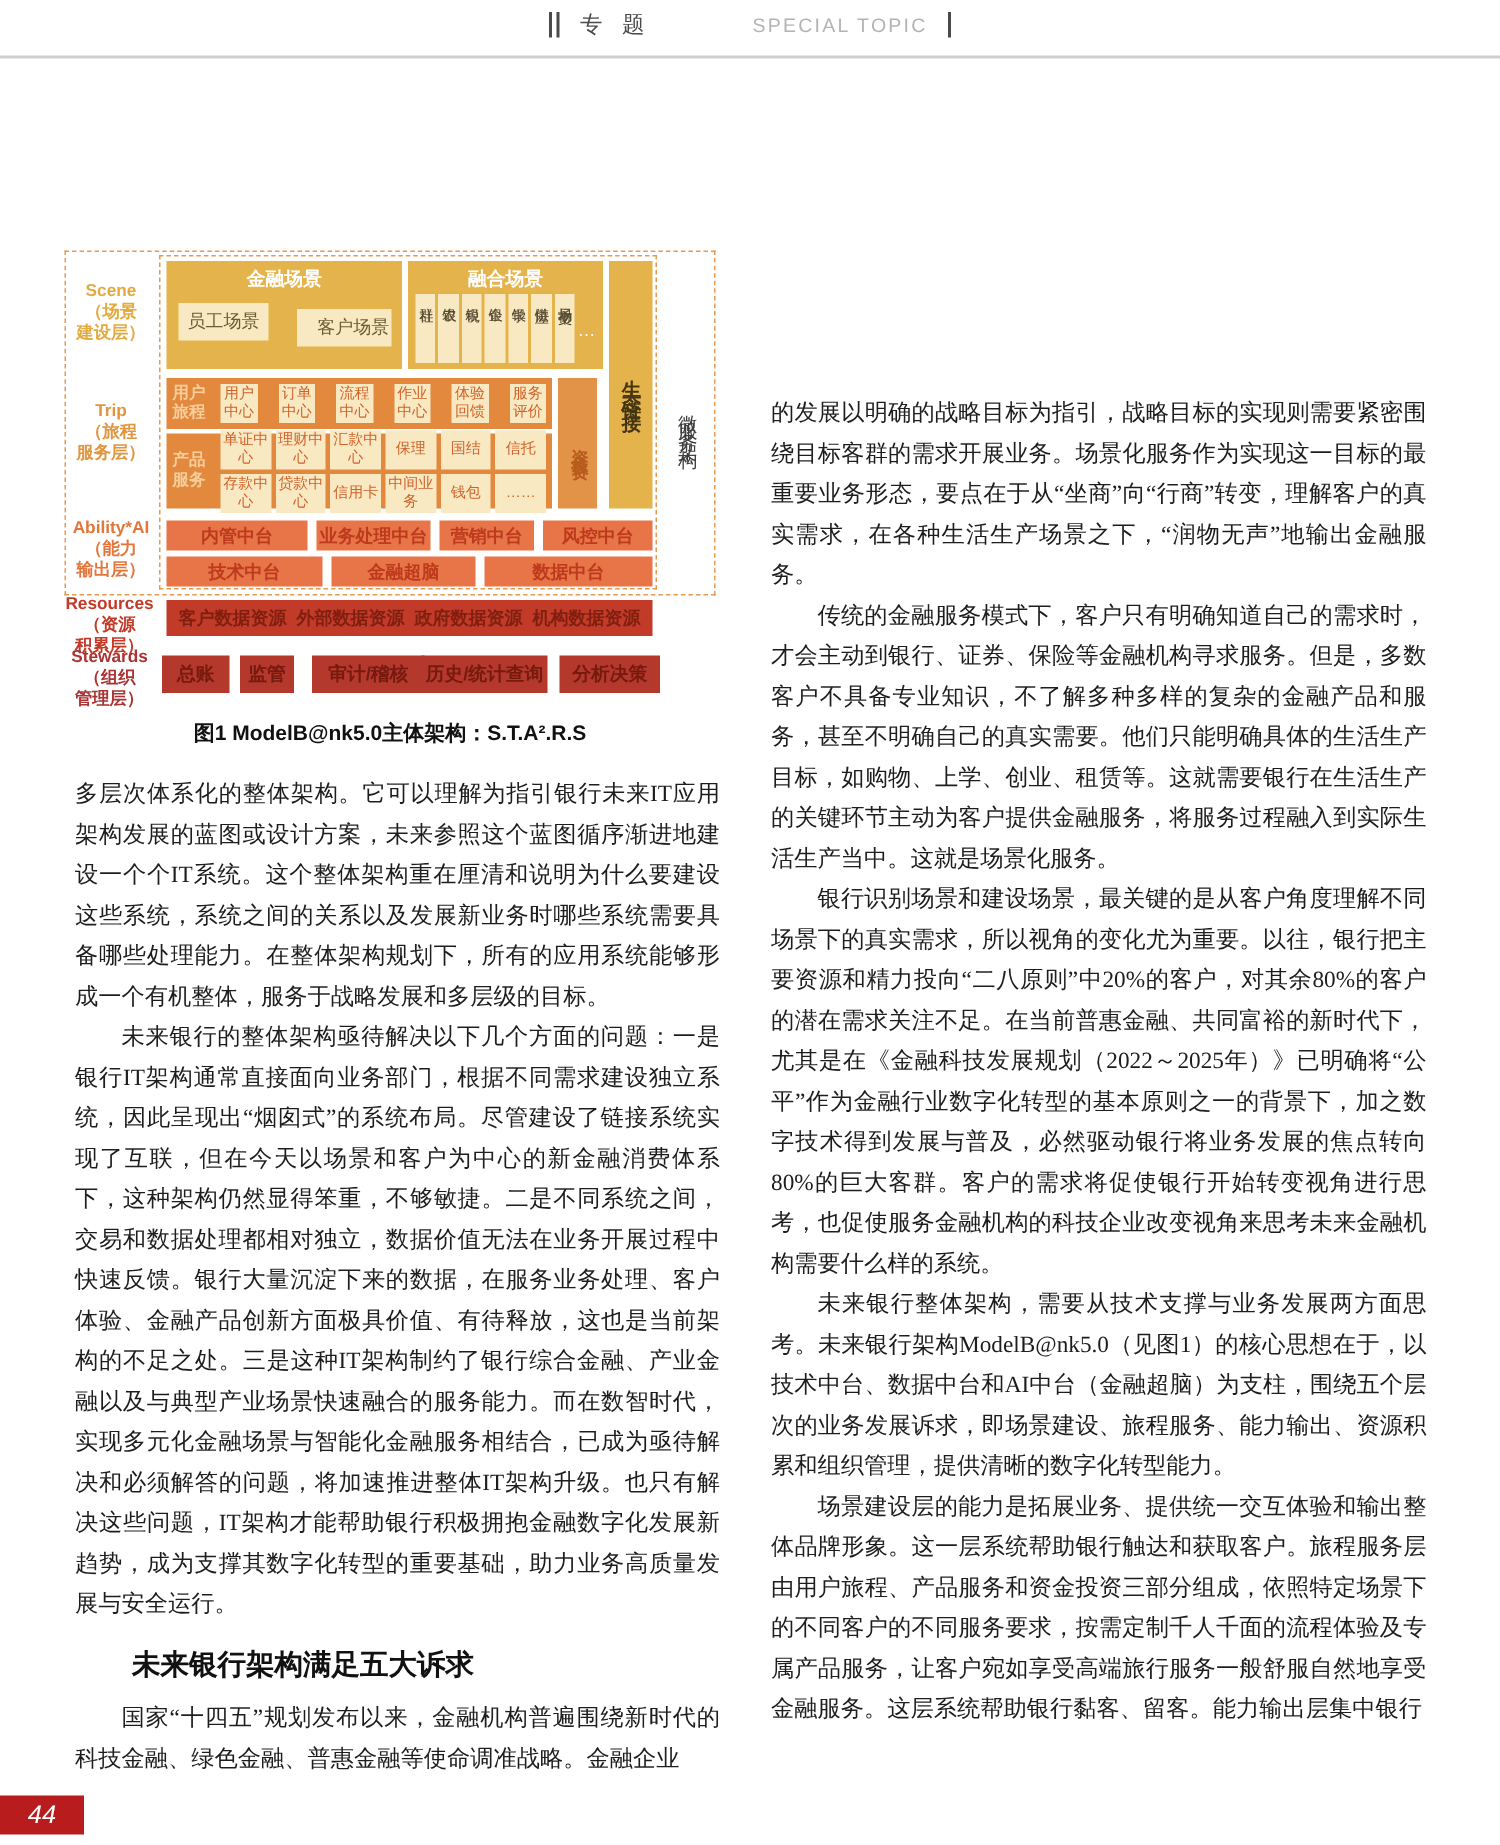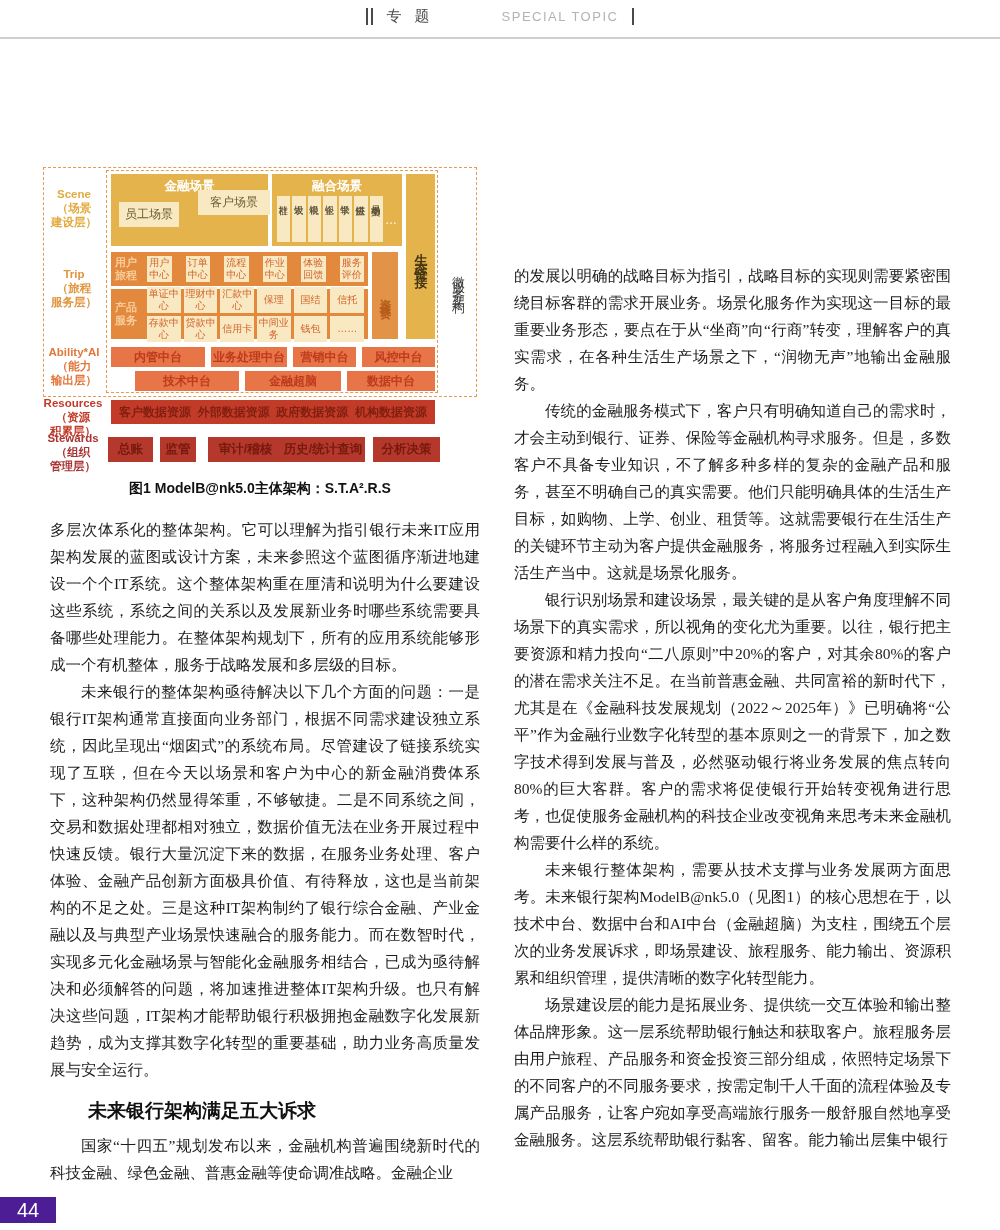--- a/index.html
+++ b/index.html
@@ -69,23 +69,23 @@
   
   .col{position:absolute;text-align:justify;font-size:15.5px;line-height:27px;color:#1d1d1d;}
   .col p{margin:0;}
   .col p.ind{text-indent:2em;}
   .left-col{left:50px;top:516px;width:430px;}
   .right-col{left:514px;top:262px;width:437px;}
   .sec-head{font-size:19px;font-weight:bold;margin:14px 0 8px 0;padding-left:2em;
             text-align:left;color:#111;}
 
   
-  .page-badge{position:absolute;left:0;top:1197px;width:56px;height:26px;background:#4c1d95;
+  .page-badge{position:absolute;left:0;top:1197px;width:56px;height:26px;background:#b91c1c;
               display:flex;align-items:center;justify-content:center;
-              font-family:"Liberation Sans", sans-serif;font-size:20px;color:#ffffff;}
+              font-family:"Liberation Sans", sans-serif;font-size:17px;color:#ffffff;font-style:italic;}
 </style>
 </head>
 <body>
 
 <div class="page">
 
   <div class="header">
     <span class="dbar">
         <i></i>
         <i></i>
@@ -122,21 +122,21 @@
     </div>
     <div class="layer-label lab-stewards">
       <span>Stewards</span>
       <span>（组织</span>
       <span>管理层）</span>
     </div>
 
     <div class="goldbox" style="left:68px;top:9px;width:157px;height:72px;">
       <span class="btitle">金融场景</span>
       <span class="scene-cell cream" style="left:8px;top:28px;width:60px;">员工场景</span>
-      <span class="scene-cell cream" style="left:87px;top:16px;width:72px;">客户场景</span>
+      <span class="scene-cell cream" style="left:87px;top:32px;width:51px;padding-left:12px;">客户场景</span>
     </div>
     <div class="goldbox" style="left:229px;top:9px;width:130px;height:72px;">
       <span class="btitle">融合场景</span>
       <div class="fusion-cells">
         <span class="fusion-cell cream">社群</span>
         <span class="fusion-cell cream">农银</span>
         <span class="fusion-cell cream">税银</span>
         <span class="fusion-cell cream">银企</span>
         <span class="fusion-cell cream">学银</span>
         <span class="fusion-cell cream">供应链</span>
@@ -181,21 +181,21 @@
     </div>
     <div class="vbar capital">资金投资</div>
 
     <div class="abl-row" style="top:182px;">
       <span class="abl-cell" style="flex:0 0 94px;">内管中台</span>
       <span class="abl-cell" style="flex:0 0 76px;">业务处理中台</span>
       <span class="abl-cell" style="flex:0 0 63px;">营销中台</span>
       <span class="abl-cell" style="flex:1;">风控中台</span>
     </div>
     <div class="abl-row" style="top:206px;">
-      <span class="abl-cell" style="flex:0 0 104px;margin-left:24px;">技术中台</span>
+      <span class="abl-cell" style="flex:0 0 104px;">技术中台</span>
       <span class="abl-cell" style="flex:0 0 96px;">金融超脑</span>
       <span class="abl-cell" style="flex:1;">数据中台</span>
     </div>
 
     <div class="res-bar">
       <span>客户数据资源</span>
       <span>外部数据资源</span>
       <span>政府数据资源</span>
       <span>机构数据资源</span>
     </div>

